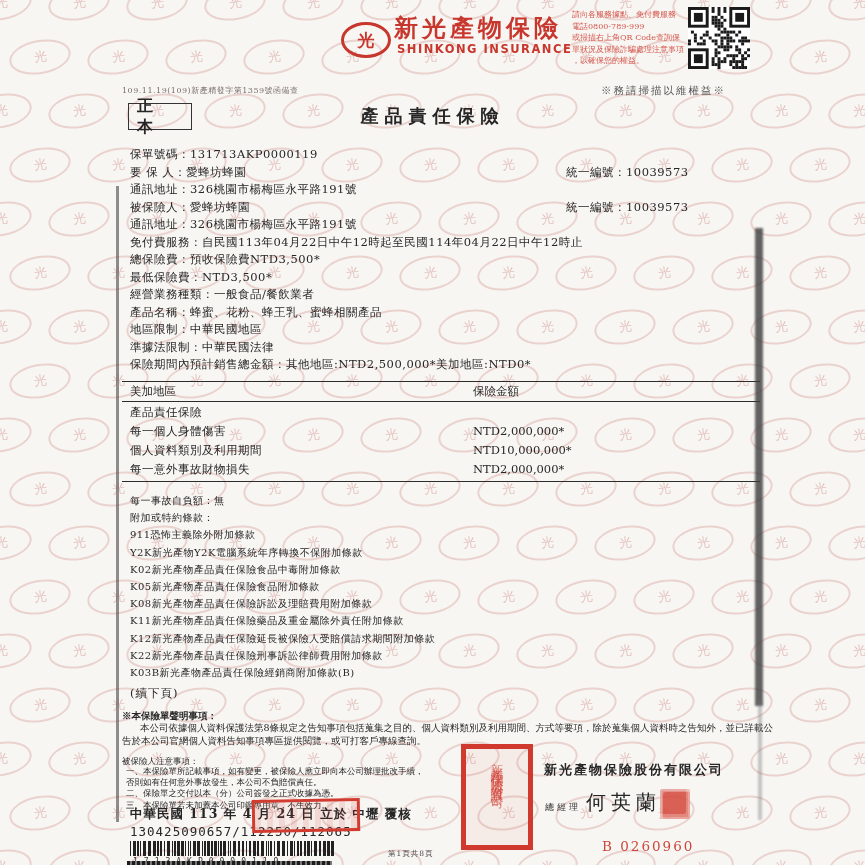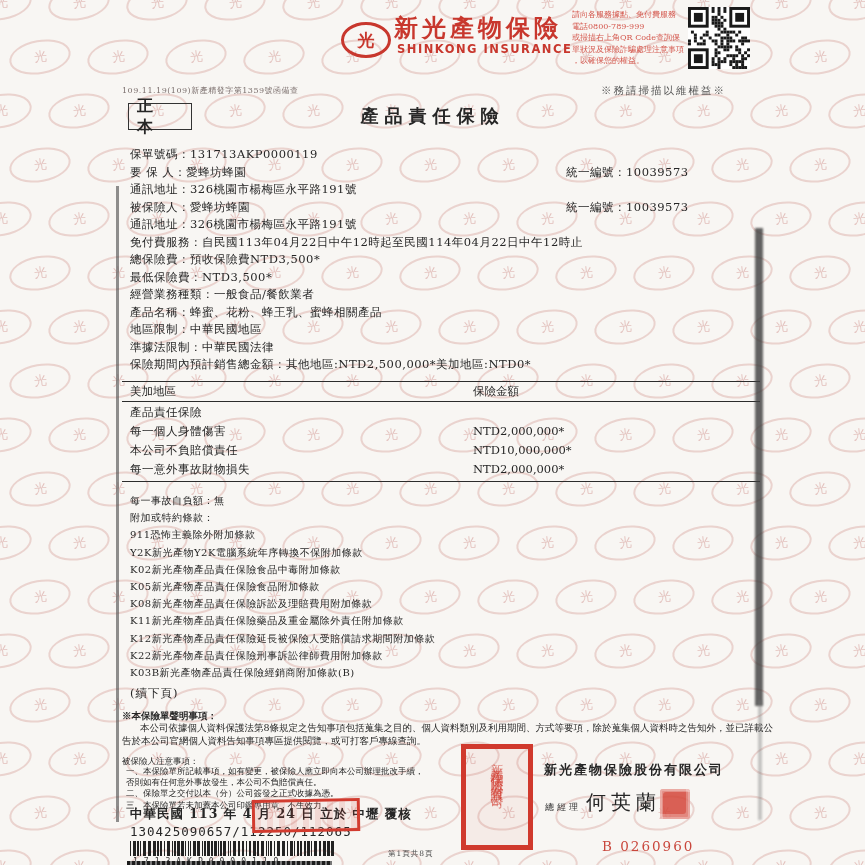--- a/index.html
+++ b/index.html
@@ -875,21 +875,21 @@
           <span class="c1">產品責任保險</span>
           <span class="c2"></span>
         </div>
 
         <div class="cov-row">
           <span class="c1">每一個人身體傷害</span>
           <span class="c2">NTD2,000,000*</span>
         </div>
 
         <div class="cov-row">
-          <span class="c1">本公司不負賠償責任</span>
+          <span class="c1">個人資料類別及利用期間</span>
           <span class="c2">NTD10,000,000*</span>
         </div>
 
         <div class="cov-row">
           <span class="c1">每一意外事故財物損失</span>
           <span class="c2">NTD2,000,000*</span>
         </div>
 
       </div>
   </div>

